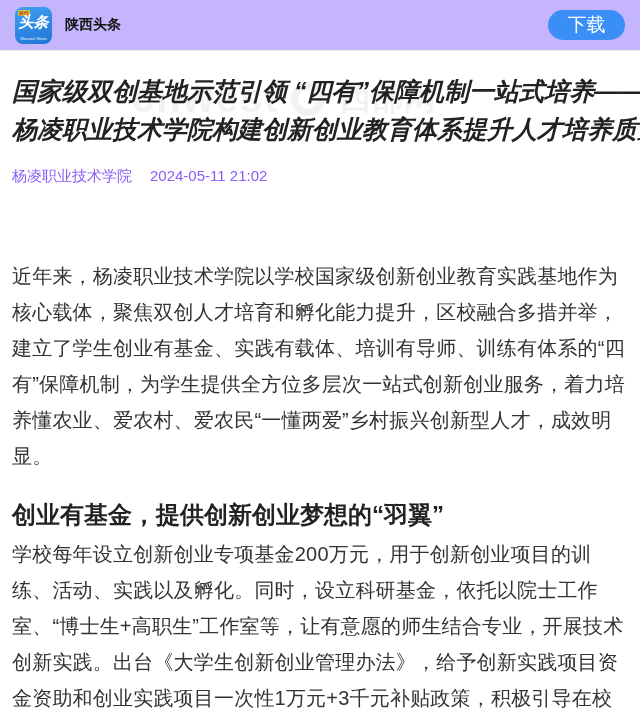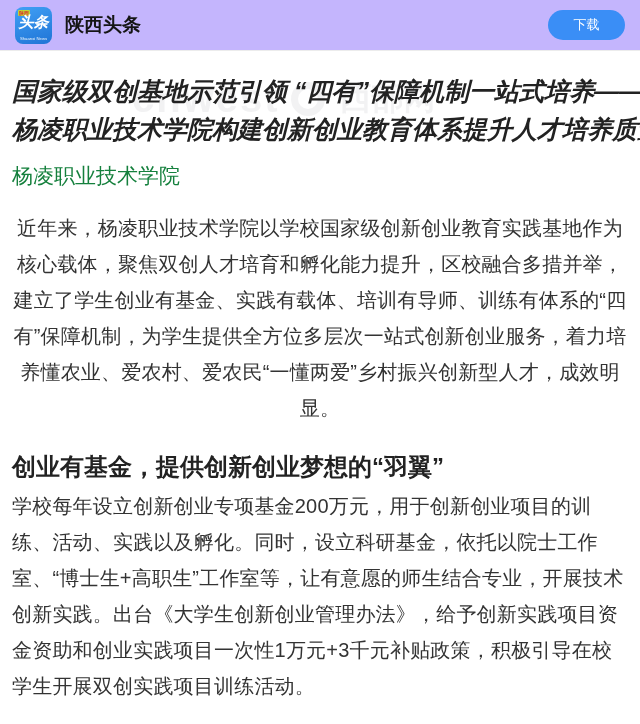--- a/index.html
+++ b/index.html
@@ -25,24 +25,24 @@
     font-size:5px;line-height:6px;padding:0 1px;border-radius:1px;font-weight:bold;
   }
   .logo-text{
     position:absolute;top:7px;left:0;right:0;text-align:center;color:#fff;
     font-weight:900;font-style:italic;font-size:15px;line-height:16px;
   }
   .logo-caption{
     position:absolute;bottom:3px;left:0;right:0;text-align:center;
     color:rgba(255,255,255,.92);font-size:5px;line-height:6px;transform:scale(.85);
   }
-  .app-name{margin-left:13px;font-size:19px;font-weight:700;color:#151515;}
+  .app-name{margin-left:13px;font-size:14px;font-weight:700;color:#151515;}
   .download-btn{
     margin-left:auto;width:77px;height:30px;border:none;border-radius:15px;
-    background:#3a8ef6;color:#fff;font-size:13px;line-height:30px;text-align:center;
+    background:#3a8ef6;color:#fff;font-size:19px;line-height:30px;text-align:center;
     cursor:pointer;font-family:inherit;padding:0;
   }
 
   
   .article{position:relative;padding:0 12px;}
 
   .watermark{
     position:absolute;top:6px;left:132px;pointer-events:none;
     color:rgba(110,110,120,.09);user-select:none;white-space:nowrap;
   }
@@ -54,27 +54,27 @@
     border:7px solid rgba(110,110,120,.09);margin-left:4px;box-sizing:border-box;
   }
   .wm-cjk{font-size:32px;font-weight:700;margin-left:8px;}
 
   h1.title{
     position:relative;margin:21px 0 0;font-size:25px;line-height:38px;
     color:#222;font-weight:700;letter-spacing:0;font-style:italic;
   }
   .title-line{display:block;white-space:nowrap;}
 
-  .byline{margin-top:18px;font-size:21px;line-height:20px;color:#15803d;display:flex;gap:18px;}
+  .byline{margin-top:18px;font-size:15px;line-height:20px;color:#8b5cf6;display:flex;gap:18px;}
 
   .para{
     margin:0;font-size:20px;line-height:36px;color:#333;
     word-break:break-all;text-align:left;letter-spacing:0.2px;
   }
-  .p1{margin-top:24px;text-align:center;}
+  .p1{margin-top:72px;}
   .subhead{margin:26px 0 6px;font-size:24px;line-height:30px;color:#222;font-weight:700;}
   .p2{margin-top:0;}
 </style>
 </head>
 <body>
 
 <div class="page">
 
   <header class="app-header">
     <div class="logo">
@@ -96,20 +96,21 @@
       </div>
     </div>
 
     <h1 class="title">
       <span class="title-line">国家级双创基地示范引领 “四有”保障机制一站式培养——</span>
       <span class="title-line">杨凌职业技术学院构建创新创业教育体系提升人才培养质量</span>
     </h1>
 
     <div class="byline">
       <span>杨凌职业技术学院</span>
+      <span>2024-05-11 21:02</span>
     </div>
 
     <p class="para p1">近年来，杨凌职业技术学院以学校国家级创新创业教育实践基地作为核心载体，聚焦双创人才培育和孵化能力提升，区校融合多措并举，建立了学生创业有基金、实践有载体、培训有导师、训练有体系的“四有”保障机制，为学生提供全方位多层次一站式创新创业服务，着力培养懂农业、爱农村、爱农民“一懂两爱”乡村振兴创新型人才，成效明显。</p>
 
     <h2 class="subhead">创业有基金，提供创新创业梦想的“羽翼”</h2>
 
     <p class="para p2">学校每年设立创新创业专项基金200万元，用于创新创业项目的训练、活动、实践以及孵化。同时，设立科研基金，依托以院士工作室、“博士生+高职生”工作室等，让有意愿的师生结合专业，开展技术创新实践。出台《大学生创新创业管理办法》，给予创新实践项目资金资助和创业实践项目一次性1万元+3千元补贴政策，积极引导在校学生开展双创实践项目训练活动。</p>
 
   </main>
 </div>

